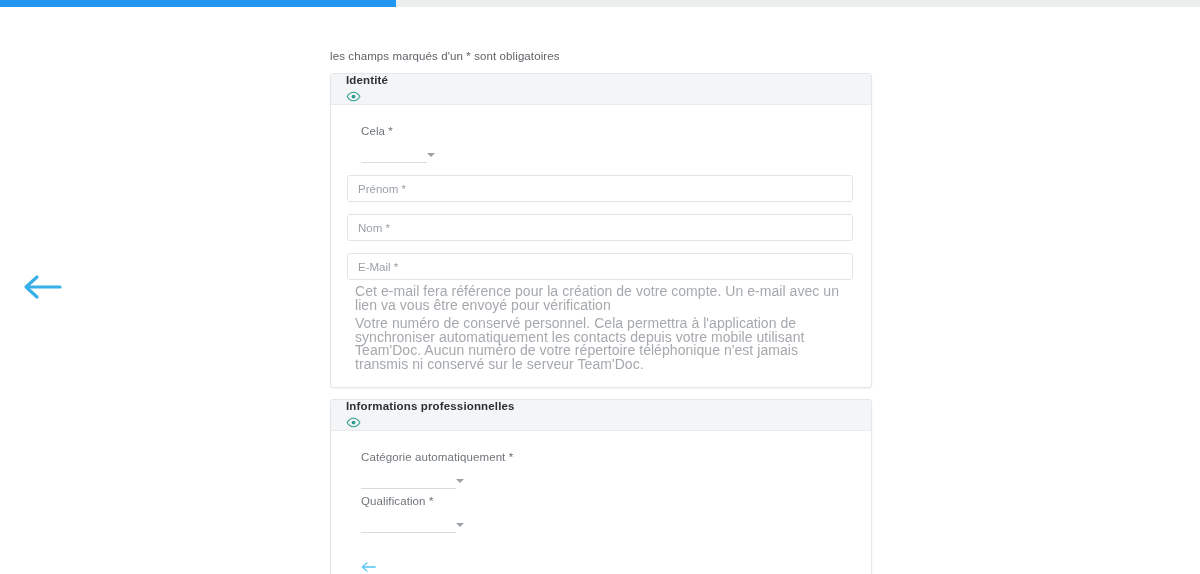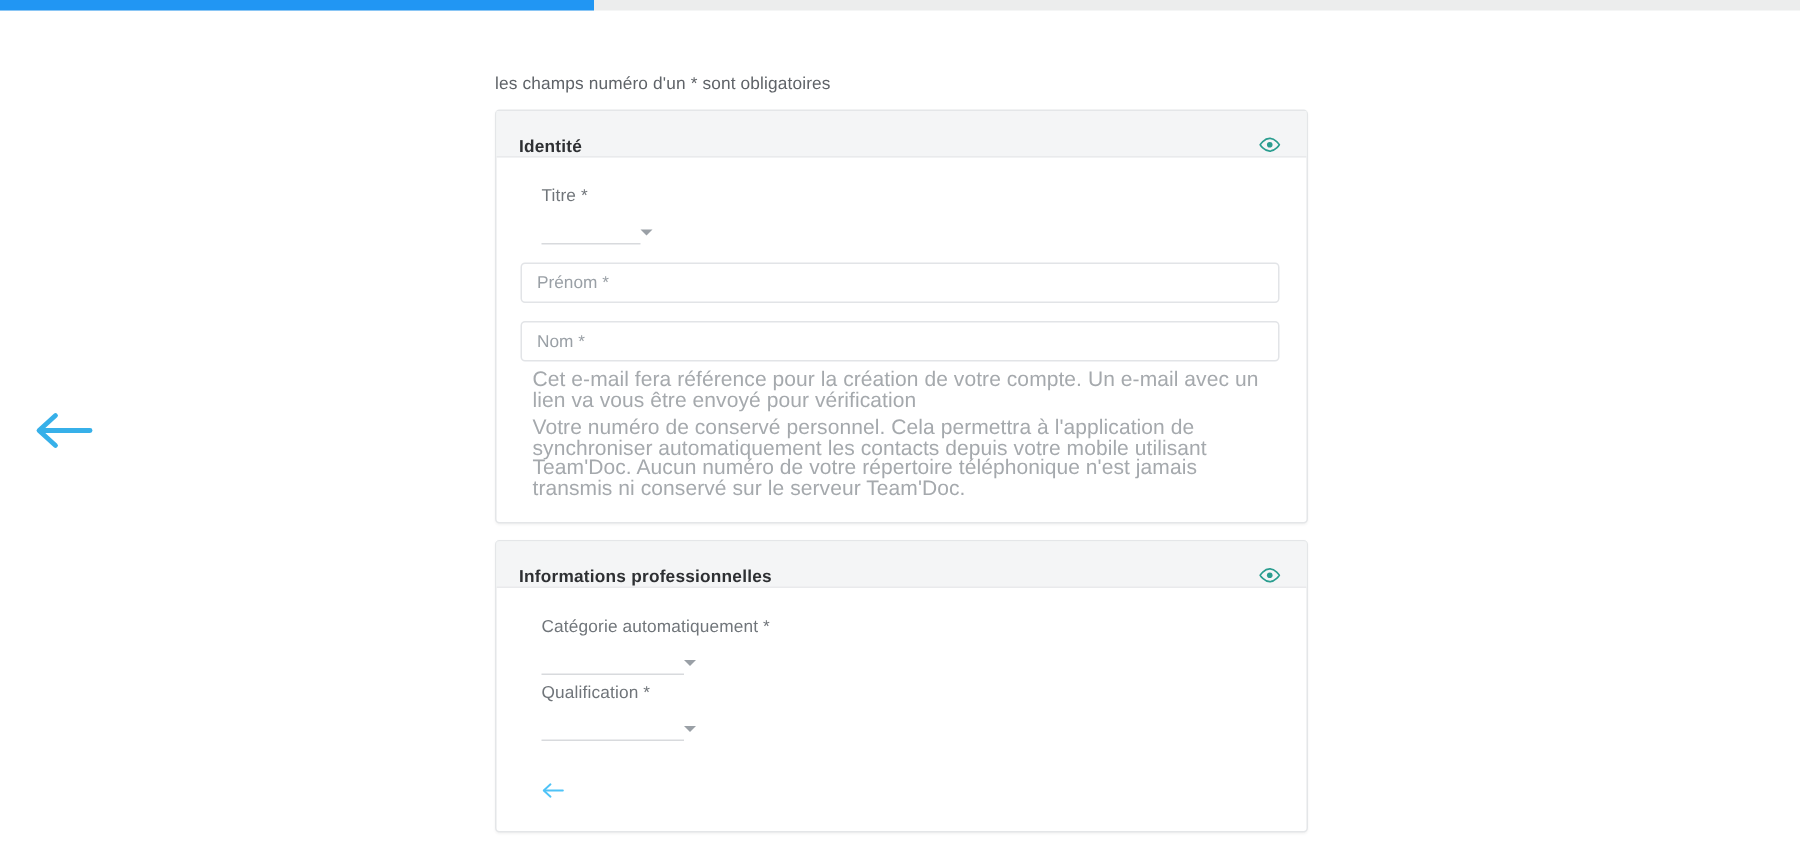--- a/index.html
+++ b/index.html
@@ -51,23 +51,24 @@
     background: #ffffff;
     border: 1px solid #e4e6e8;
     border-radius: 3px;
     box-shadow: 0 1px 2px rgba(0,0,0,.05);
   }
   .card-header {
     height: 31px;
     background: #f4f5f6;
     border-bottom: 1px solid #e9eaec;
     display: flex;
-    align-items: flex-end;
+    align-items: flex-start;
     justify-content: space-between;
     padding: 0 17px 0 15px;
+    flex-direction: column;
   }
   .card-title {
     font-size: 11.5px;
     font-weight: bold;
     color: #2e3033;
     letter-spacing: .15px;
   }
   .eye-icon { display: flex; align-items: center; cursor: pointer; }
 
   .card-body { padding: 14px 16px 16px 16px; }
@@ -142,43 +143,44 @@
 
 <div class="back-arrow">
   <svg width="40" height="34" viewBox="0 0 40 34" fill="none">
     <path d="M38 17 H5" stroke="#37b0e9" stroke-width="3.2" stroke-linecap="round"></path>
     <path d="M15 7 L4 17 L15 27" stroke="#37b0e9" stroke-width="3.2" stroke-linecap="round" stroke-linejoin="round"></path>
   </svg>
 </div>
 
 <div class="page">
 
-  <div class="required-note">les champs numéro d'un * sont obligatoires</div>
+  <div class="required-note">les champs marqués d'un * sont obligatoires</div>
 
   <div class="card">
     <div class="card-header">
       <span class="card-title">Identité</span>
       <span class="eye-icon">
         <svg width="15" height="15" viewBox="0 0 24 24" fill="none">
           <path d="M1.8 12S5.8 5.2 12 5.2 22.2 12 22.2 12 18.2 18.8 12 18.8 1.8 12 1.8 12Z" stroke="#2a9d8f" stroke-width="1.7"></path>
           <circle cx="12" cy="12" r="3" fill="#2a9d8f"></circle>
         </svg>
       </span>
     </div>
     <div class="card-body">
 
-      <div class="field-label">Titre *</div>
+      <div class="field-label">Cela *</div>
       <div class="select-wrap w-titre">
         <span class="select-caret"></span>
       </div>
 
       <input class="text-input" type="text" placeholder="Prénom *" style="">
 
       <input class="text-input" type="text" placeholder="Nom *" style="">
 
+      <input class="text-input" type="text" placeholder="E-Mail *" style="">
       <div class="helper-text">Cet e-mail fera référence pour la création de votre compte. Un e-mail avec un lien va vous être envoyé pour vérification</div>
 
       <div class="helper-text">Votre numéro de conservé personnel. Cela permettra à l'application de synchroniser automatiquement les contacts depuis votre mobile utilisant Team'Doc. Aucun numéro de votre répertoire téléphonique n'est jamais transmis ni conservé sur le serveur Team'Doc.</div>
 
     </div>
   </div>
 
   <div class="card">
     <div class="card-header">
       <span class="card-title">Informations professionnelles</span>

